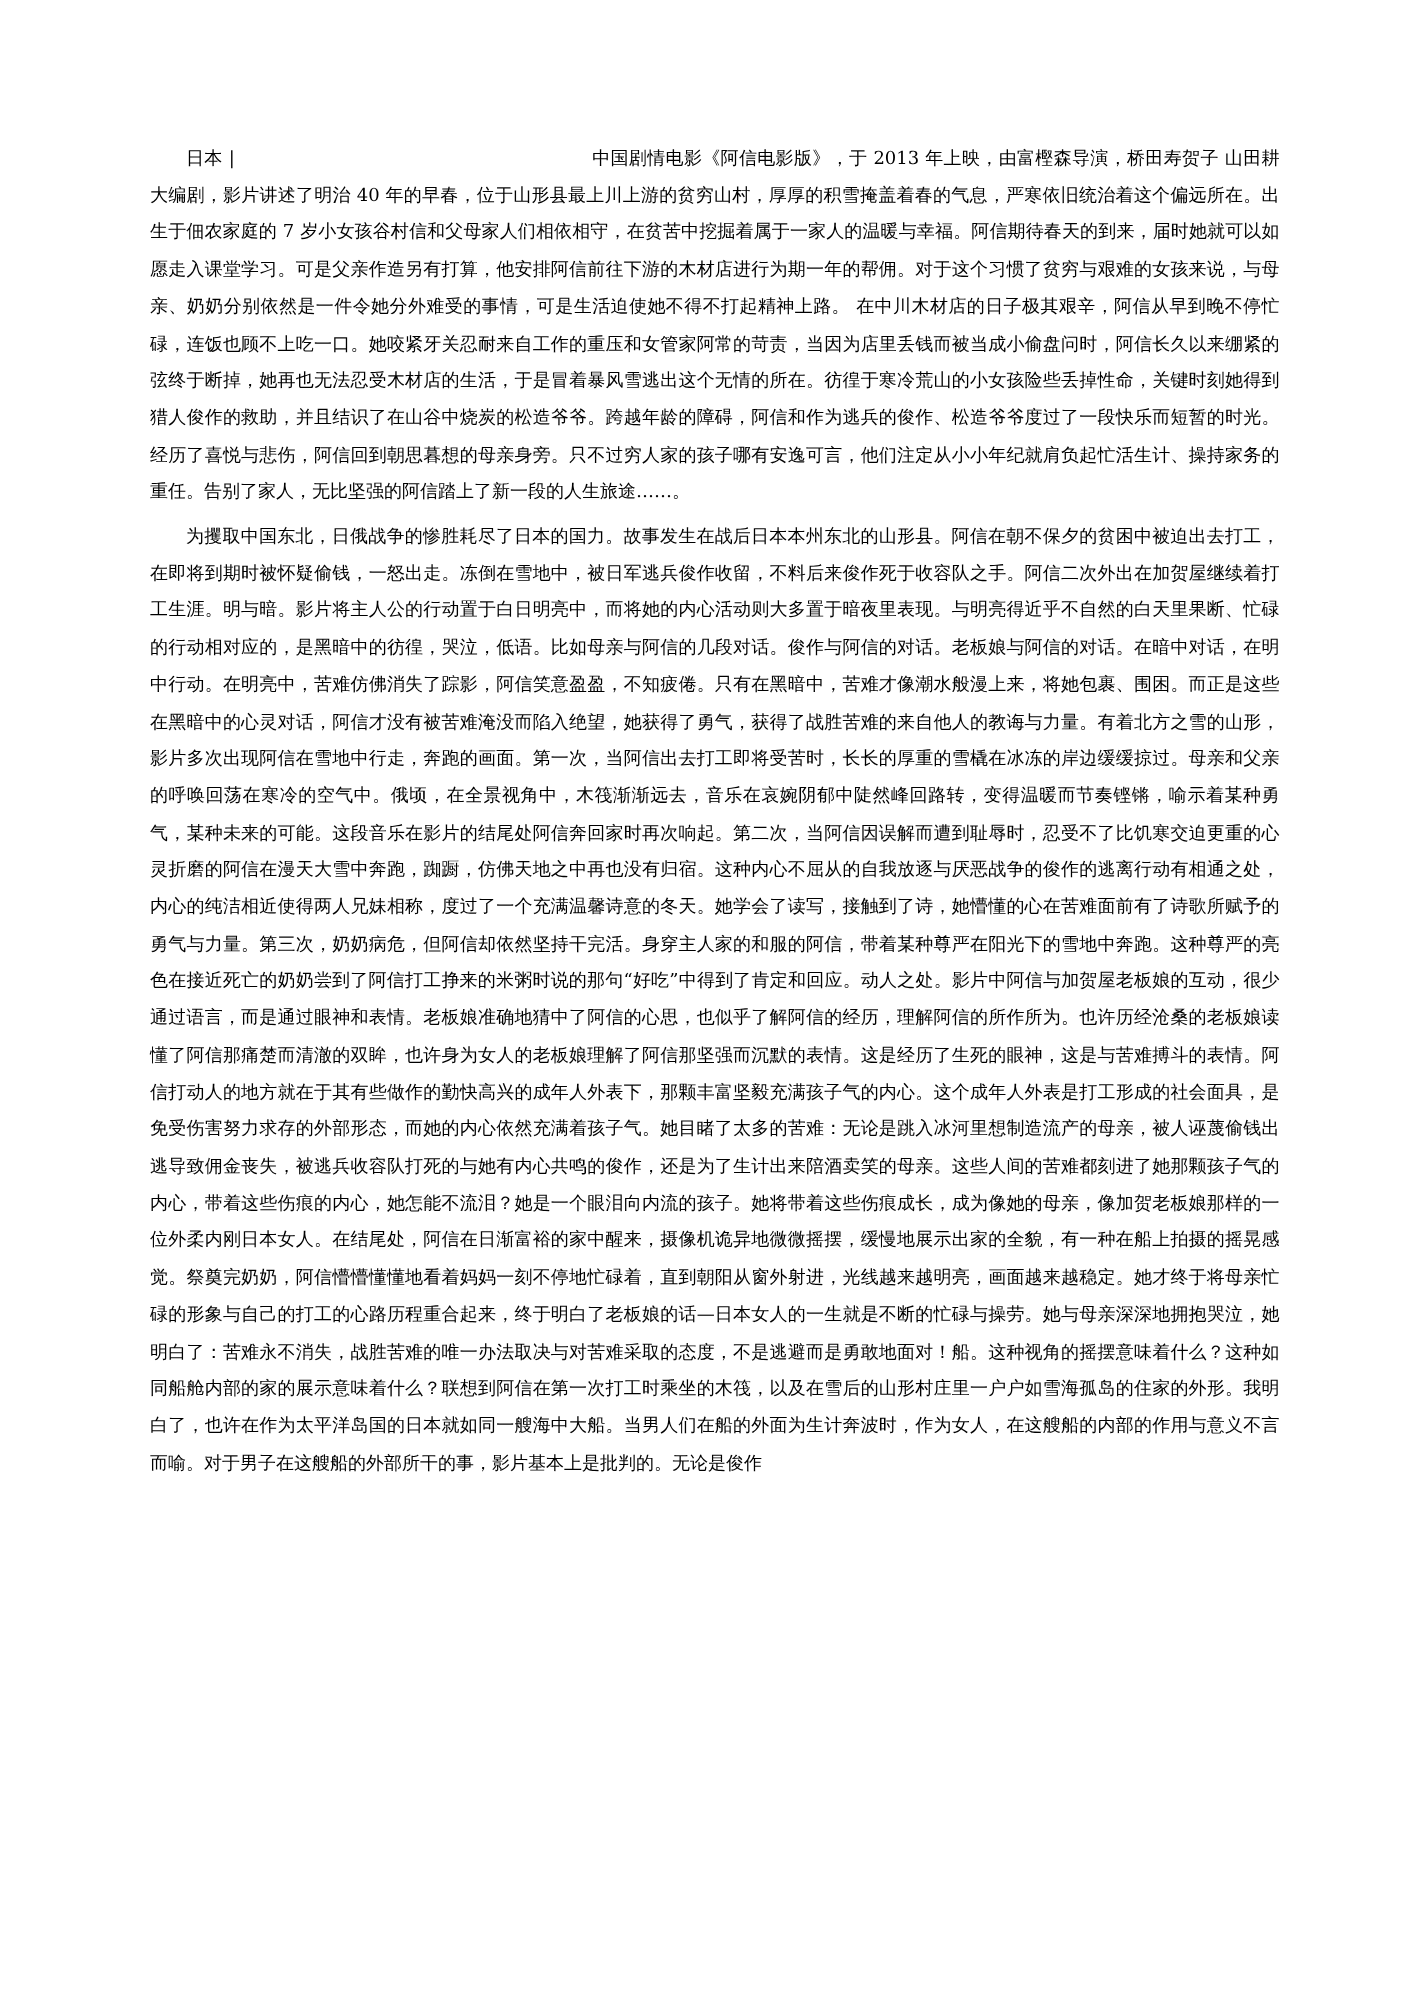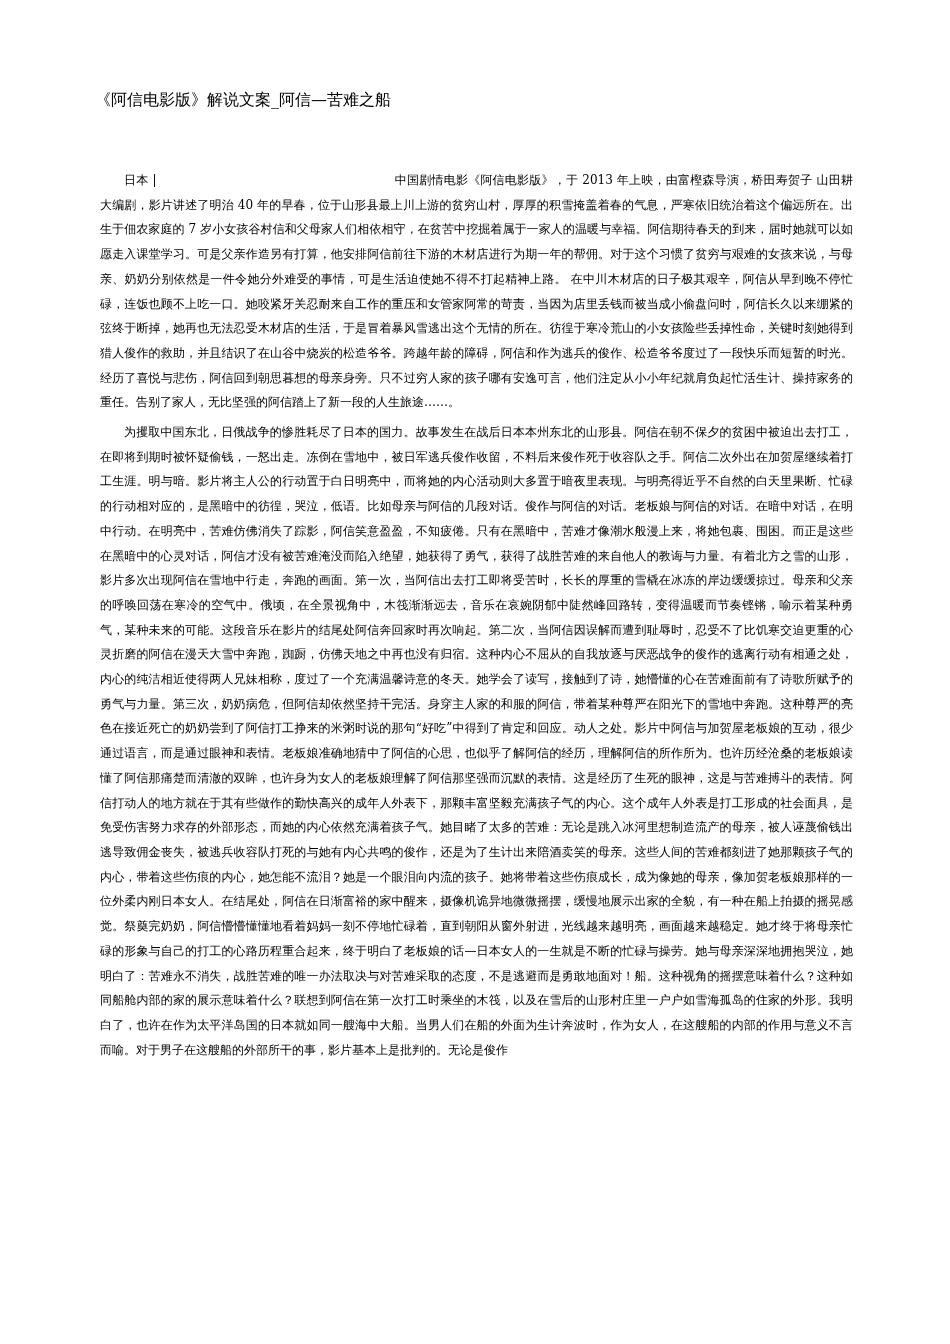--- a/index.html
+++ b/index.html
@@ -39,19 +39,18 @@
       display: inline-block;
       width: 238px;
       height: 1px;
     }
   </style>
 </head>
 <body>
 
 <div class="page">
 
-  <h1 class="doc-title">《阿信电影版》解说文案_阿信—苦难之船</h1>
 
   <p class="para"><span>日本 |</span><span class="label-gap"></span><span>中国剧情电影《阿信电影版》，于 2013 年上映，由富樫森导演，桥田寿贺子 山田耕大编剧，影片讲述了明治 40 年的早春，位于山形县最上川上游的贫穷山村，厚厚的积雪掩盖着春的气息，严寒依旧统治着这个偏远所在。出生于佃农家庭的 7 岁小女孩谷村信和父母家人们相依相守，在贫苦中挖掘着属于一家人的温暖与幸福。阿信期待春天的到来，届时她就可以如愿走入课堂学习。可是父亲作造另有打算，他安排阿信前往下游的木材店进行为期一年的帮佣。对于这个习惯了贫穷与艰难的女孩来说，与母亲、奶奶分别依然是一件令她分外难受的事情，可是生活迫使她不得不打起精神上路。 在中川木材店的日子极其艰辛，阿信从早到晚不停忙碌，连饭也顾不上吃一口。她咬紧牙关忍耐来自工作的重压和女管家阿常的苛责，当因为店里丢钱而被当成小偷盘问时，阿信长久以来绷紧的弦终于断掉，她再也无法忍受木材店的生活，于是冒着暴风雪逃出这个无情的所在。彷徨于寒冷荒山的小女孩险些丢掉性命，关键时刻她得到猎人俊作的救助，并且结识了在山谷中烧炭的松造爷爷。跨越年龄的障碍，阿信和作为逃兵的俊作、松造爷爷度过了一段快乐而短暂的时光。 经历了喜悦与悲伤，阿信回到朝思暮想的母亲身旁。只不过穷人家的孩子哪有安逸可言，他们注定从小小年纪就肩负起忙活生计、操持家务的重任。告别了家人，无比坚强的阿信踏上了新一段的人生旅途……。</span></p>
 
   <p class="para"><span>为攫取中国东北，日俄战争的惨胜耗尽了日本的国力。故事发生在战后日本本州东北的山形县。阿信在朝不保夕的贫困中被迫出去打工，在即将到期时被怀疑偷钱，一怒出走。冻倒在雪地中，被日军逃兵俊作收留，不料后来俊作死于收容队之手。阿信二次外出在加贺屋继续着打工生涯。明与暗。影片将主人公的行动置于白日明亮中，而将她的内心活动则大多置于暗夜里表现。与明亮得近乎不自然的白天里果断、忙碌的行动相对应的，是黑暗中的彷徨，哭泣，低语。比如母亲与阿信的几段对话。俊作与阿信的对话。老板娘与阿信的对话。在暗中对话，在明中行动。在明亮中，苦难仿佛消失了踪影，阿信笑意盈盈，不知疲倦。只有在黑暗中，苦难才像潮水般漫上来，将她包裹、围困。而正是这些在黑暗中的心灵对话，阿信才没有被苦难淹没而陷入绝望，她获得了勇气，获得了战胜苦难的来自他人的教诲与力量。有着北方之雪的山形，影片多次出现阿信在雪地中行走，奔跑的画面。第一次，当阿信出去打工即将受苦时，长长的厚重的雪橇在冰冻的岸边缓缓掠过。母亲和父亲的呼唤回荡在寒冷的空气中。俄顷，在全景视角中，木筏渐渐远去，音乐在哀婉阴郁中陡然峰回路转，变得温暖而节奏铿锵，喻示着某种勇气，某种未来的可能。这段音乐在影片的结尾处阿信奔回家时再次响起。第二次，当阿信因误解而遭到耻辱时，忍受不了比饥寒交迫更重的心灵折磨的阿信在漫天大雪中奔跑，踟蹰，仿佛天地之中再也没有归宿。这种内心不屈从的自我放逐与厌恶战争的俊作的逃离行动有相通之处，内心的纯洁相近使得两人兄妹相称，度过了一个充满温馨诗意的冬天。她学会了读写，接触到了诗，她懵懂的心在苦难面前有了诗歌所赋予的勇气与力量。第三次，奶奶病危，但阿信却依然坚持干完活。身穿主人家的和服的阿信，带着某种尊严在阳光下的雪地中奔跑。这种尊严的亮色在接近死亡的奶奶尝到了阿信打工挣来的米粥时说的那句“好吃”中得到了肯定和回应。动人之处。影片中阿信与加贺屋老板娘的互动，很少通过语言，而是通过眼神和表情。老板娘准确地猜中了阿信的心思，也似乎了解阿信的经历，理解阿信的所作所为。也许历经沧桑的老板娘读懂了阿信那痛楚而清澈的双眸，也许身为女人的老板娘理解了阿信那坚强而沉默的表情。这是经历了生死的眼神，这是与苦难搏斗的表情。阿信打动人的地方就在于其有些做作的勤快高兴的成年人外表下，那颗丰富坚毅充满孩子气的内心。这个成年人外表是打工形成的社会面具，是免受伤害努力求存的外部形态，而她的内心依然充满着孩子气。她目睹了太多的苦难：无论是跳入冰河里想制造流产的母亲，被人诬蔑偷钱出逃导致佣金丧失，被逃兵收容队打死的与她有内心共鸣的俊作，还是为了生计出来陪酒卖笑的母亲。这些人间的苦难都刻进了她那颗孩子气的内心，带着这些伤痕的内心，她怎能不流泪？她是一个眼泪向内流的孩子。她将带着这些伤痕成长，成为像她的母亲，像加贺老板娘那样的一位外柔内刚日本女人。在结尾处，阿信在日渐富裕的家中醒来，摄像机诡异地微微摇摆，缓慢地展示出家的全貌，有一种在船上拍摄的摇晃感觉。祭奠完奶奶，阿信懵懵懂懂地看着妈妈一刻不停地忙碌着，直到朝阳从窗外射进，光线越来越明亮，画面越来越稳定。她才终于将母亲忙碌的形象与自己的打工的心路历程重合起来，终于明白了老板娘的话—日本女人的一生就是不断的忙碌与操劳。她与母亲深深地拥抱哭泣，她明白了：苦难永不消失，战胜苦难的唯一办法取决与对苦难采取的态度，不是逃避而是勇敢地面对！船。这种视角的摇摆意味着什么？这种如同船舱内部的家的展示意味着什么？联想到阿信在第一次打工时乘坐的木筏，以及在雪后的山形村庄里一户户如雪海孤岛的住家的外形。我明白了，也许在作为太平洋岛国的日本就如同一艘海中大船。当男人们在船的外面为生计奔波时，作为女人，在这艘船的内部的作用与意义不言而喻。对于男子在这艘船的外部所干的事，影片基本上是批判的。无论是俊作</span></p>
 
 </div>
 
 </body></html>

